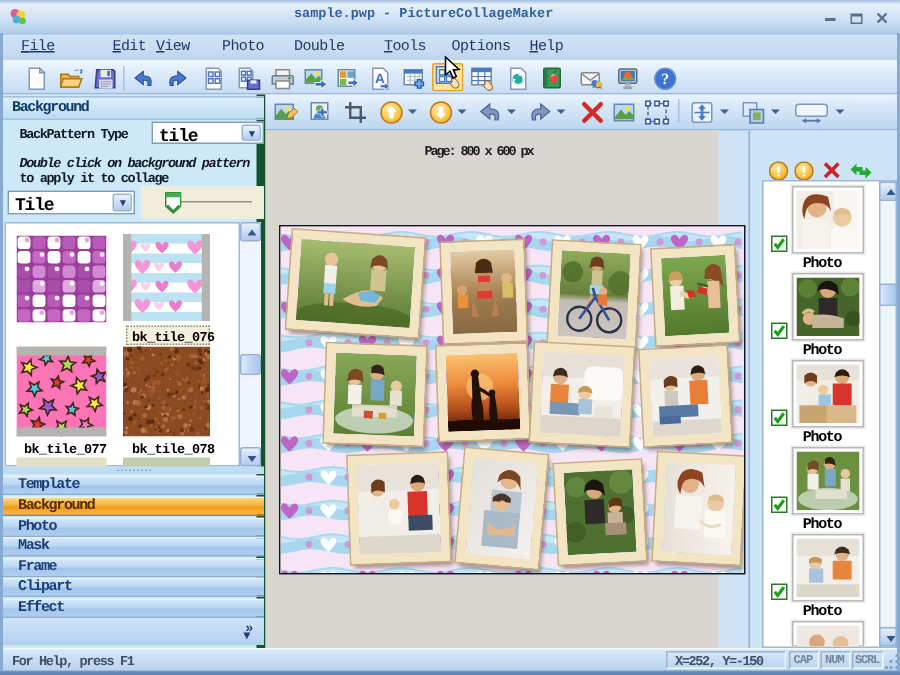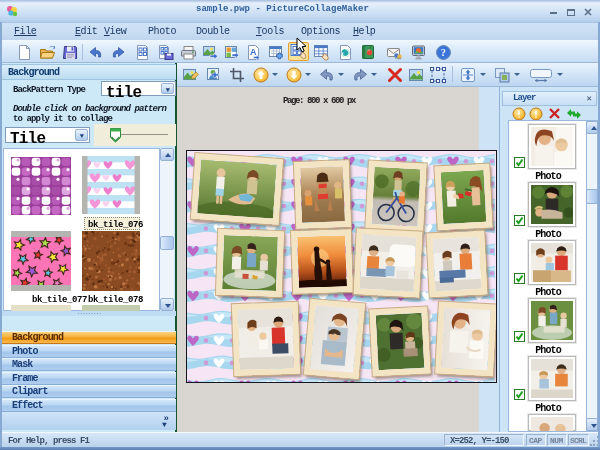--- a/index.html
+++ b/index.html
@@ -10,25 +10,25 @@
 #ttext{left:196px;top:4px;color:#30609f;font-weight:bold;font-size:9px;letter-spacing:0;white-space:nowrap;}
 
 #menu{left:2px;top:22px;width:596px;height:18px;background:linear-gradient(180deg,#cfe2f6 0,#c8dcf2 60%,#bed5ee 100%);border-top:1px solid #a8c4e4;}
 .mi{position:absolute;top:5px;color:#1c3a66;font-weight:normal;font-size:10px;letter-spacing:-0.4px;white-space:nowrap;}
 .mi u{text-decoration:underline;}
 
 #tb1{left:2px;top:40px;width:596px;height:23px;background:linear-gradient(180deg,#f0f7fe 0,#dcebfa 40%,#c6dcf4 100%);border-bottom:1px solid #9db9da;}
 .ico{position:absolute;width:17px;height:17px;top:3px;}
 .sep{position:absolute;top:3px;width:1px;height:16px;background:#a8c0dc;}
 
-#lpanel{left:2px;top:63px;width:175px;height:369px;background:#cde8f6;border-right:2px solid #14532d;}
+#lpanel{left:2px;top:63px;width:175px;height:369px;background:#cde8f6;border-right:6px solid #14532d;}
 #lcap{left:0;top:1px;width:174px;height:16px;background:linear-gradient(180deg,#dceefb 0,#bcdcf0 100%);border-top:1px solid #9ec4e0;border-bottom:1px solid #9ec4e0;color:#0f3a70;font-weight:bold;padding:2px 0 0 6px;font-size:10px;}
 .lbl{color:#101826;font-weight:bold;font-size:9px;letter-spacing:-0.9px;white-space:nowrap;}
 .combo{position:absolute;background:#fff;border:1px solid #7f9db9;}
-.combo .ct{position:absolute;left:4px;top:2px;font-weight:bold;font-size:16px;color:#000;letter-spacing:-0.8px;white-space:nowrap;}
+.combo .ct{position:absolute;left:4px;top:2px;font-weight:bold;font-size:12px;color:#000;letter-spacing:-0.8px;white-space:nowrap;}
 .cbtn{position:absolute;right:1px;top:1px;bottom:1px;width:13px;background:linear-gradient(180deg,#e9f2fc 0,#cadef4 55%,#aecbec 100%);border:1px solid #96b4d8;border-radius:2px;color:#1e4278;font-size:7px;text-align:center;line-height:12px;font-weight:bold;}
 #plist{left:1px;top:85px;width:157px;height:163px;background:#fff;border:1px solid #9ab8dc;}
 #pscroll{left:158px;top:85px;width:14px;height:163px;background:#eef4fb;}
 .tlab{position:absolute;font-weight:bold;font-size:9px;letter-spacing:-0.4px;color:#000;}
 #splitter{left:0;top:248px;width:174px;height:5px;background:#bfdcf2;}
 .obtn{position:absolute;left:0;width:174px;height:13px;background:linear-gradient(180deg,#d4e7fa 0,#b9d6f2 45%,#a3c6ec 55%,#b0cdee 100%);border-top:1px solid #e8f3fc;border-bottom:1px solid #86aed6;color:#1a3f78;font-weight:bold;font-size:10px;padding:0 0 0 10px;letter-spacing:-0.9px;line-height:12px;}
 #chev{left:0;top:349px;width:174px;height:18px;background:linear-gradient(180deg,#cfe4f8 0,#b2d0ee 100%);color:#1a3f78;}
 
 #tb2{left:177px;top:63px;width:421px;height:24px;background:linear-gradient(180deg,#eaf3fd 0,#d6e7f8 40%,#bdd6f0 100%);border-bottom:1px solid #9db9da;}
 .ico2{position:absolute;width:18px;height:18px;top:3px;}
@@ -648,33 +648,34 @@
             <circle cx="24.0" cy="54.0" r="0.7" fill="#5a2c10"></circle>
             <circle cx="11.6" cy="4.8" r="0.6" fill="#9a5228"></circle>
             <circle cx="36.7" cy="7.4" r="1.7" fill="#a05a2e"></circle>
             <circle cx="56.5" cy="41.5" r="0.8" fill="#5a2c10"></circle>
             <circle cx="28.0" cy="16.1" r="1.2" fill="#9a5228"></circle>
             <circle cx="10.1" cy="29.2" r="0.6" fill="#6e3614"></circle>
             <circle cx="52.5" cy="10.7" r="1.3" fill="#5a2c10"></circle>
             <circle cx="37.5" cy="8.5" r="0.7" fill="#a05a2e"></circle>
           </svg>
         </div>
-        <div class="tlab" style="left:28px;top:146px;">bk_tile_077</div>
+        <div class="tlab" style="left:12px;top:146px;">bk_tile_077</div>
         <div class="tlab" style="left:84px;top:146px;">bk_tile_078</div>
         <div class="abs" style="left:7px;top:156px;width:60px;height:7px;background:#e4e0c8;"></div>
         <div class="abs" style="left:78px;top:156px;width:58px;height:7px;background:#c2ccac;"></div>
       </div>
   <div id="pscroll" class="abs">
         <div class="sbup" style="left:0;top:0;"></div>
         <div class="sbdn" style="left:0;bottom:0;"></div>
         <div class="sbth" style="left:0;top:88px;height:14px;"></div>
       </div>
   <div id="splitter" class="abs">
         <div style="margin:1px auto;width:40px;height:3px;color:#6a8cb4;font-size:6px;line-height:2px;text-align:center;">.........</div>
       </div>
+  <div class="obtn" style="top:254px;">Template</div>
   <div class="obtn" style="top:268px;background:linear-gradient(180deg,#fbd57e 0,#f7b13c 45%,#f39c14 55%,#f8b850 100%);border-bottom-color:#c87818;color:#5a2c00;">Background</div>
   <div class="obtn" style="top:282px;">Photo</div>
   <div class="obtn" style="top:309px;">Frame</div>
   <div class="obtn" style="top:295px;">Mask</div>
   <div class="obtn" style="top:336px;">Effect</div>
   <div class="obtn" style="top:322px;">Clipart</div>
   <div id="chev" class="abs">
         <div style="position:absolute;right:8px;top:2px;font-weight:bold;">»</div>
         <div style="position:absolute;right:10px;top:8px;font-size:8px;">▼</div>
       </div>
@@ -1317,21 +1318,20 @@
             <circle cx="34" cy="26" r="5.6" fill="#ecc9a2"></circle>
             <path d="M29,22 q5,-4 10,0 l0,3 q-5,-2 -10,0 z" fill="#d8b684" opacity=".8"></path>
             <path d="M27,31 h14 v18 h-14 z" fill="#fbf9f4"></path>
             <path d="M24,38 q6,6 14,2" stroke="#e8d8c4" stroke-width="2" fill="none"></path>
           </svg>
         </div>
       </div>
  </div>
 
  <div id="layer" class="abs">
-  <div id="lhead" class="abs">Layer<span style="position:absolute;right:5px;top:1px;color:#35506e;">✕</span></div>
   <svg width="70" height="14" style="position:absolute;left:12px;top:20px;">
 <circle cx="7" cy="7" r="6" fill="url(#coin)" stroke="#c07818"></circle>
         <path d="M7,3.6 v4.5 M7,9.4 v1.2" stroke="#fff" stroke-width="1.6"></path>
 <circle cx="24" cy="7" r="6" fill="url(#coin)" stroke="#c07818"></circle>
         <path d="M24,3.6 v4.5 M24,9.4 v1.2" stroke="#fff" stroke-width="1.6"></path>
 <path d="M38,2 L47,11 M47,2 L38,11" stroke="#cc2222" stroke-width="2.4"></path>
 <path d="M55,6 l4,-4 v2.4 h4 v3 h-4 v2.4 z" fill="#22aa33"></path>
         <path d="M69,8 l-4,4 v-2.4 h-4 v-3 h4 v-2.4 z" fill="#22aa33"></path>
 <defs>
           <radialGradient id="coin" cx="0.4" cy="0.35" r="0.8">

